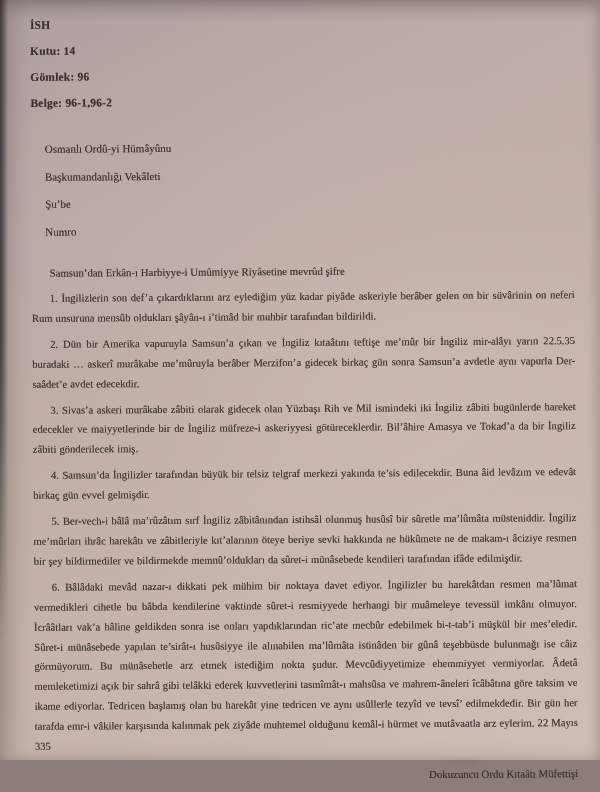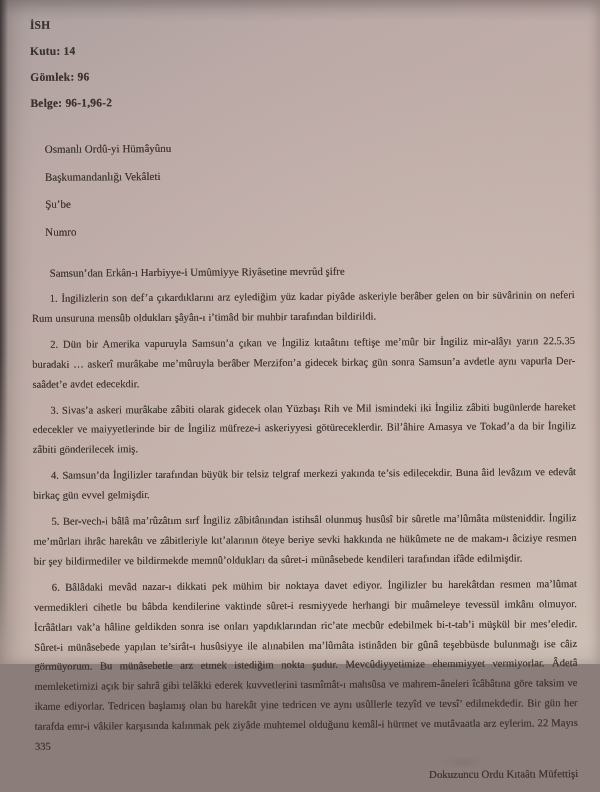--- a/index.html
+++ b/index.html
@@ -10,21 +10,21 @@
   html, body { width: 600px; height: 792px; }
   body {
     font-family: "Liberation Serif", "DejaVu Serif", serif;
     color: var(--ink);
     background: #8a7d7a;
     overflow: hidden;
   }
   .page {
     position: relative;
     width: 600px;
-    height: 664px;
+    height: 760px;
     background:
       radial-gradient(95% 70% at 68% 52%, rgba(255,244,236,0.10), rgba(0,0,0,0) 62%),
       linear-gradient(152deg, #aca09f 0%, #bcaaa7 22%, #c3b0aa 52%, #c9b8af 82%, #cec0b6 100%);
     box-shadow:
       inset 0 8px 14px rgba(52,42,40,0.22),
       inset 14px 0 20px rgba(52,42,40,0.18),
       inset -4px 0 10px rgba(52,42,40,0.06);
   }
   .left-edge {
     position: absolute;

